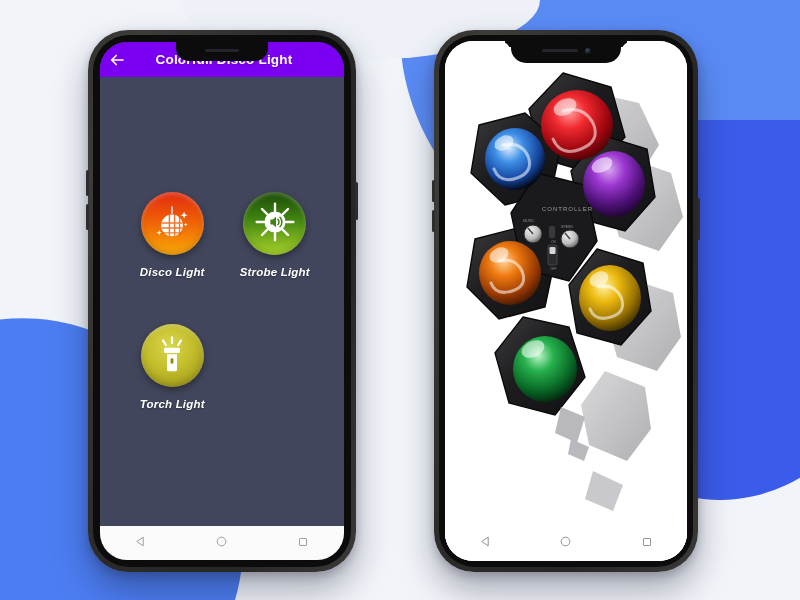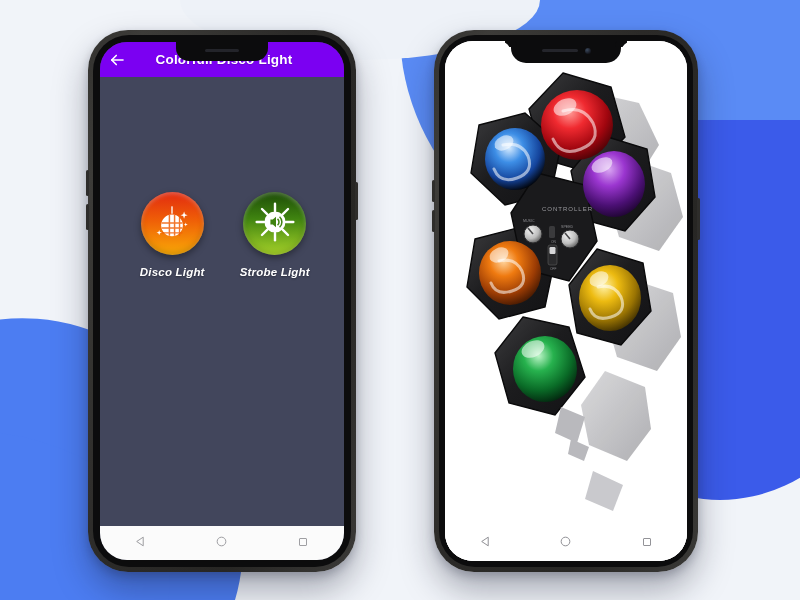--- a/index.html
+++ b/index.html
@@ -230,20 +230,39 @@
                   <path d="M27.3 19.9 a5.4 5.4 0 0 1 0 8.2 l-1.05 -1.3 a3.7 3.7 0 0 0 0 -5.6z"></path>
                   <path d="M29.5 17.6 a8.6 8.6 0 0 1 0 12.8 l-1.05 -1.3 a6.9 6.9 0 0 0 0 -10.2z"></path>
                 </g>
               </svg>
             </span>
           </div>
           <div class="label">Strobe Light</div>
         </div>
 
 
+        <div class="mode">
+          <div class="orb orb-torch">
+            <span>
+              <svg width="40" height="40" viewBox="0 0 48 48">
+                <g stroke="#ffffff" stroke-width="2.6" stroke-linecap="round">
+                  <line x1="24" y1="4" x2="24" y2="11"></line>
+                  <line x1="13.2" y1="7.6" x2="16.6" y2="13.2"></line>
+                  <line x1="34.8" y1="7.6" x2="31.4" y2="13.2"></line>
+                </g>
+                <g fill="#ffffff">
+                  <rect x="14.4" y="16.6" width="19.2" height="6.2" rx="1.4"></rect>
+                  <path d="M18 24.4 h12 v18.4 a1.8 1.8 0 0 1 -1.8 1.8 h-8.4 a1.8 1.8 0 0 1 -1.8 -1.8z"></path>
+                </g>
+                <rect x="22.3" y="29.2" width="3.4" height="6.4" rx="1.3" fill="#8e8915"></rect>
+              </svg>
+            </span>
+          </div>
+          <div class="label">Torch Light</div>
+        </div>
 
       </div>
 
       <div class="navbar">
         <div class="nav-btn">
           <span>
             <svg width="13" height="13" viewBox="0 0 24 24" fill="none" stroke="#9a9a9e" stroke-width="1.8" stroke-linejoin="round">
               <polygon points="17,4 17,20 5,12"></polygon>
             </svg>
           </span>

